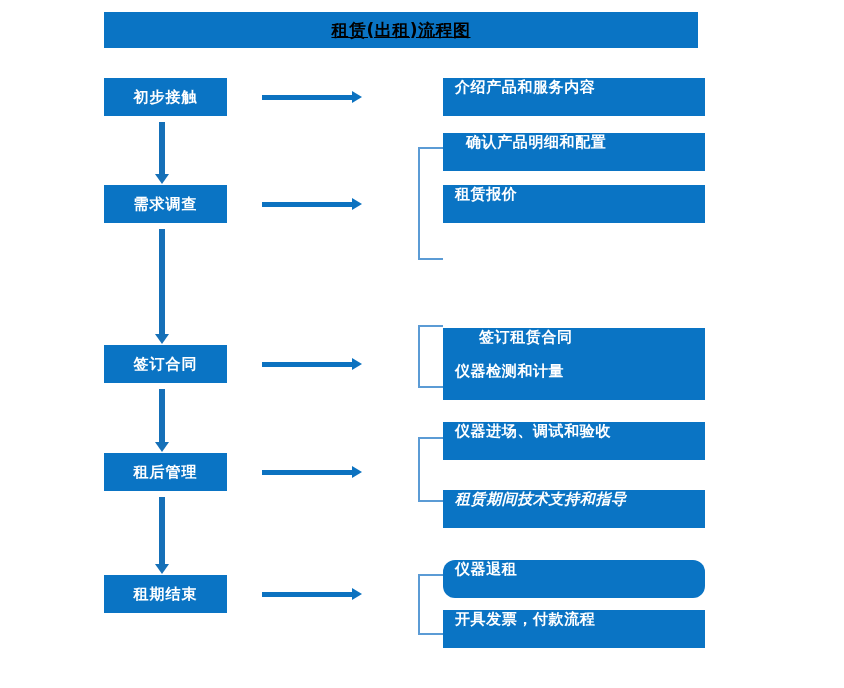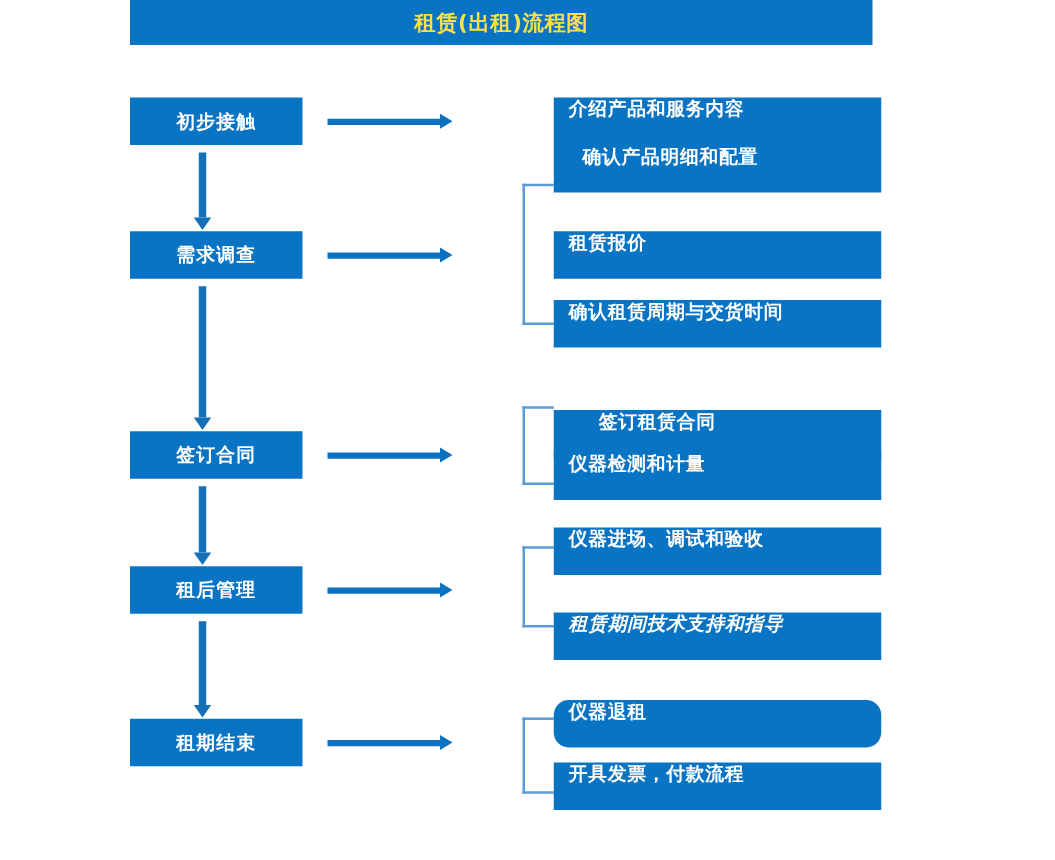--- a/index.html
+++ b/index.html
@@ -20,39 +20,40 @@
     left: 0;
     top: 0;
     width: 844px;
     height: 688px;
   }
 
   
   .title-bar {
     position: absolute;
     left: 104px;
-    top: 0;
+    top: 12px;
     width: 594px;
     height: 36px;
     background: #0a74c4;
-    color: #fde047;
+    color: #000000;
     font-size: 17px;
     font-weight: bold;
     letter-spacing: 0.5px;
     display: flex;
     align-items: center;
     justify-content: center;
     box-sizing: border-box;
+    text-decoration: underline;
   }
 
   
   .stage-box {
     position: absolute;
     left: 104px;
-    width: 138px;
+    width: 123px;
     height: 38px;
     background: #0a74c4;
     color: #ffffff;
     font-size: 15px;
     font-weight: bold;
     letter-spacing: 1px;
     display: flex;
     align-items: center;
     justify-content: center;
     box-sizing: border-box;
@@ -196,29 +197,26 @@
   </div>
 
   <div class="bracket" id="bracket-0" style="top: 147px; height: 113px;"></div>
   <div class="bracket" id="bracket-1" style="top: 325px; height: 63px;"></div>
   <div class="bracket" id="bracket-2" style="top: 437px; height: 65px;"></div>
   <div class="bracket" id="bracket-3" style="top: 574px; height: 61px;"></div>
 
   <div class="detail-box" id="detail-0" style="top: 78px;">
     <span>介绍产品和服务内容</span>
   </div>
-  <div class="detail-box" id="detail-1" style="top: 116px; padding-left: 23px;">
+  <div class="detail-box" id="detail-1" style="top: 133px; padding-left: 23px;">
     <span>确认产品明细和配置</span>
   </div>
   <div class="detail-box" id="detail-2" style="top: 185px;">
     <span>租赁报价</span>
   </div>
-  <div class="detail-box" id="detail-3" style="top: 240px;">
-    <span>确认租赁周期与交货时间</span>
-  </div>
   <div class="detail-box" id="detail-4" style="top: 328px; padding-left: 36px;">
     <span>签订租赁合同</span>
   </div>
   <div class="detail-box" id="detail-6" style="top: 422px;">
     <span>仪器进场、调试和验收</span>
   </div>
   <div class="detail-box" id="detail-5" style="top: 362px;">
     <span>仪器检测和计量</span>
   </div>
   <div class="detail-box" id="detail-7" style="top: 490px; font-style: italic;">

